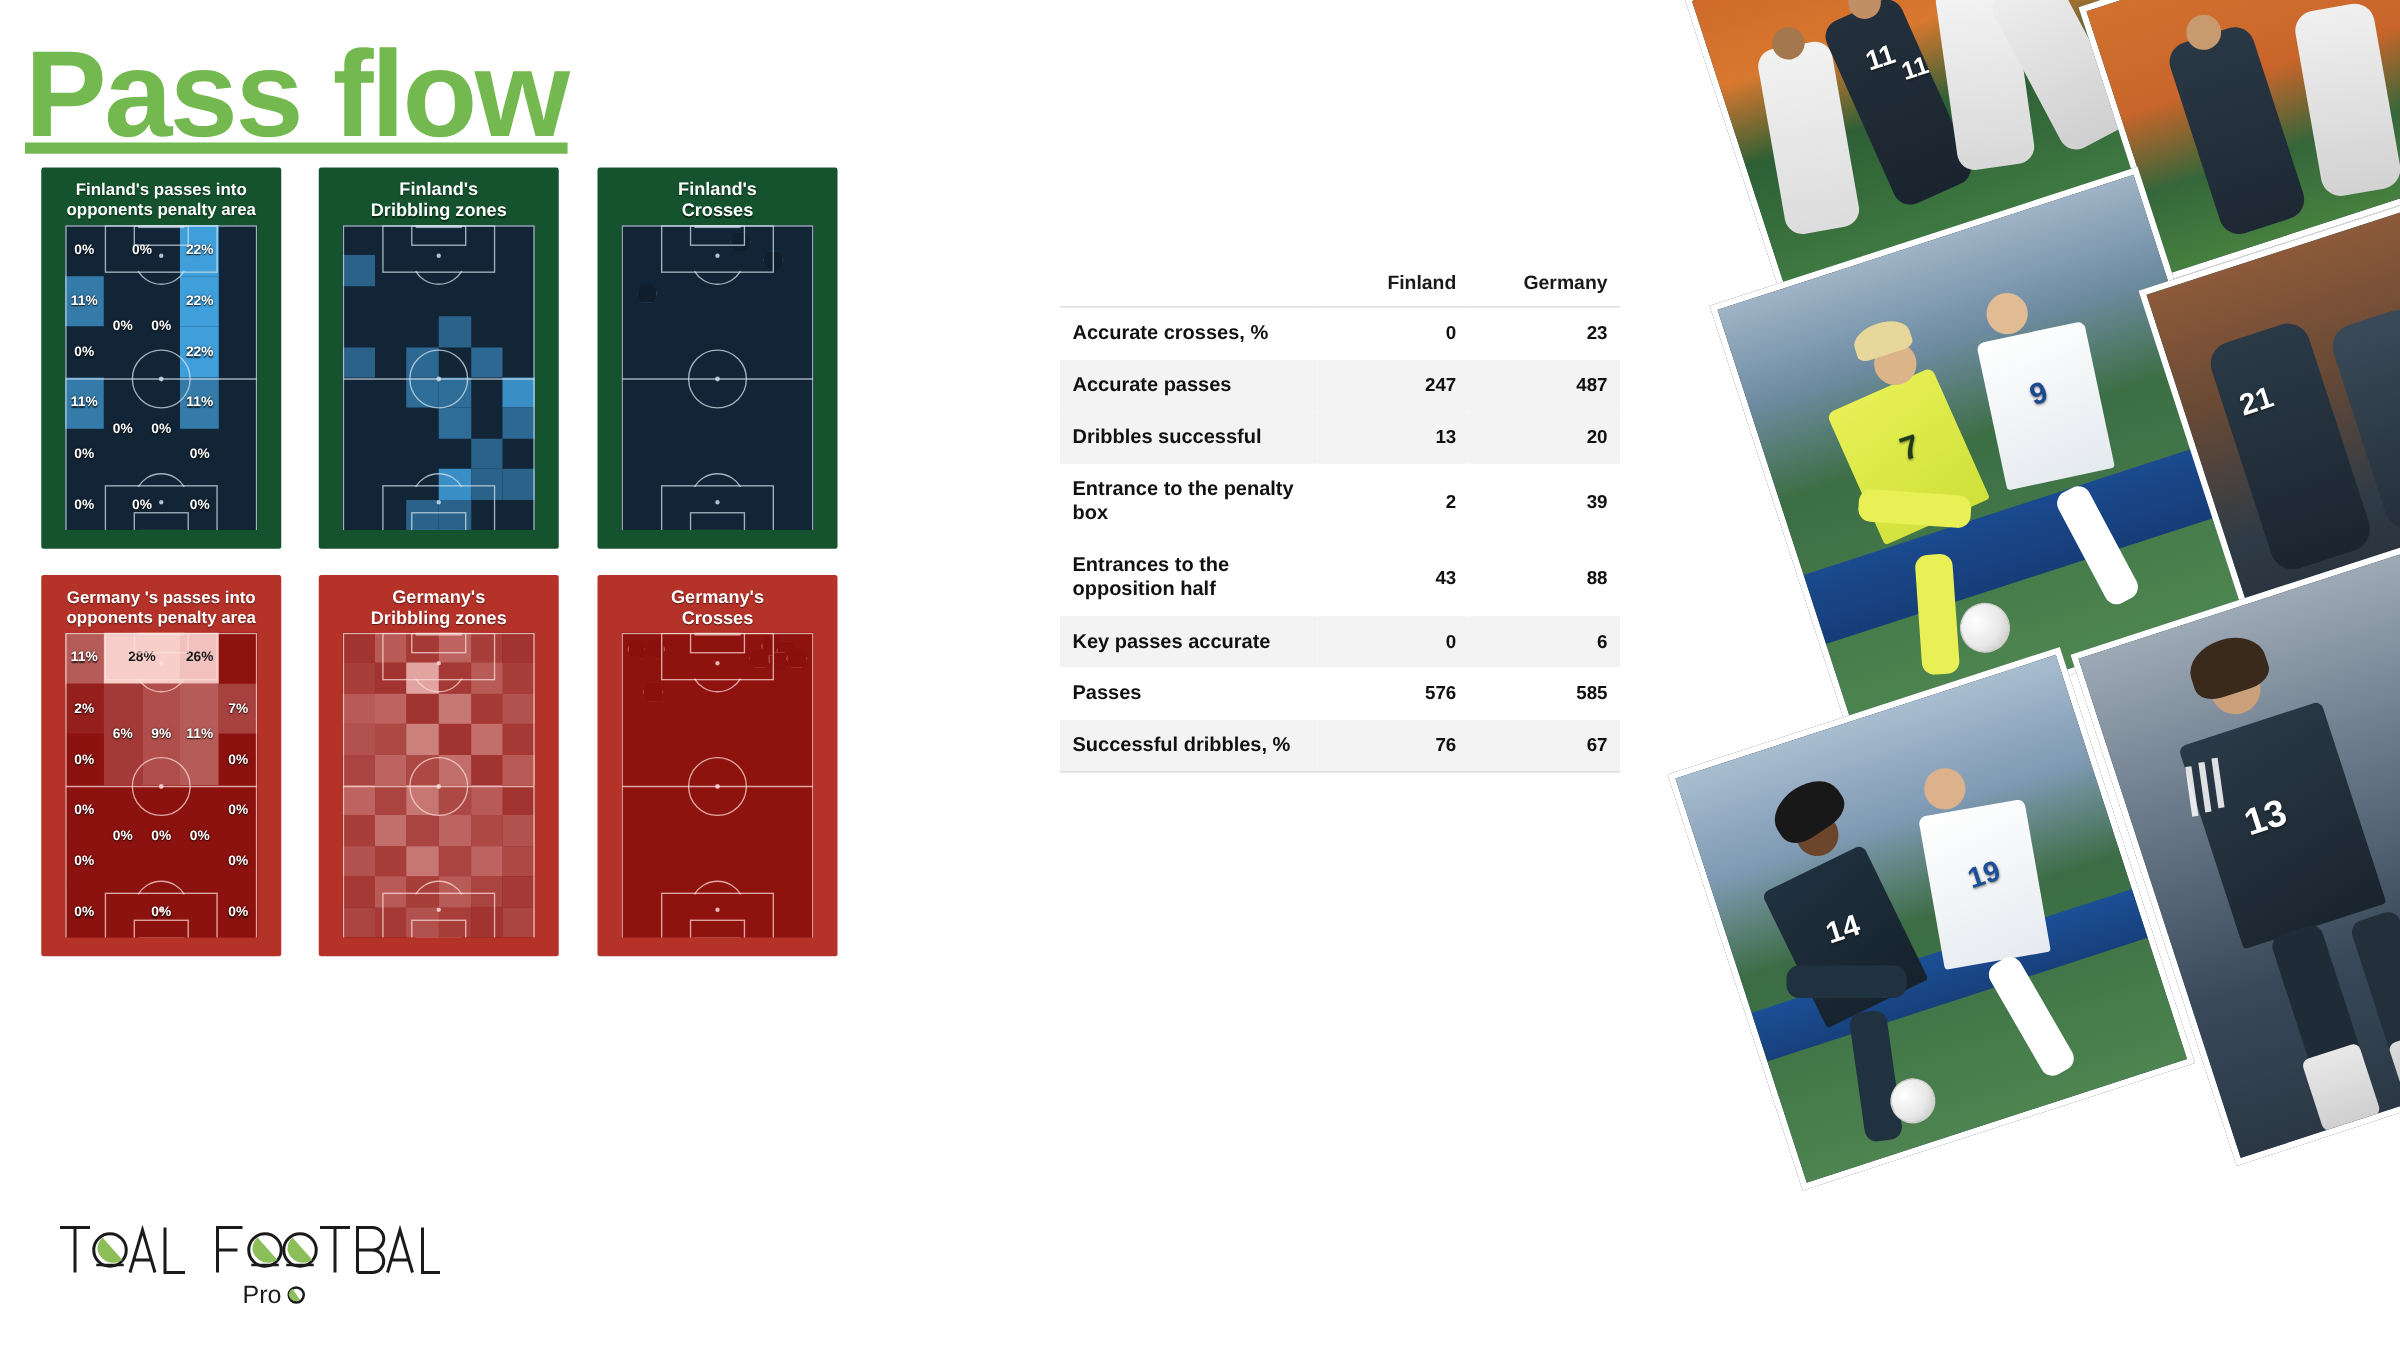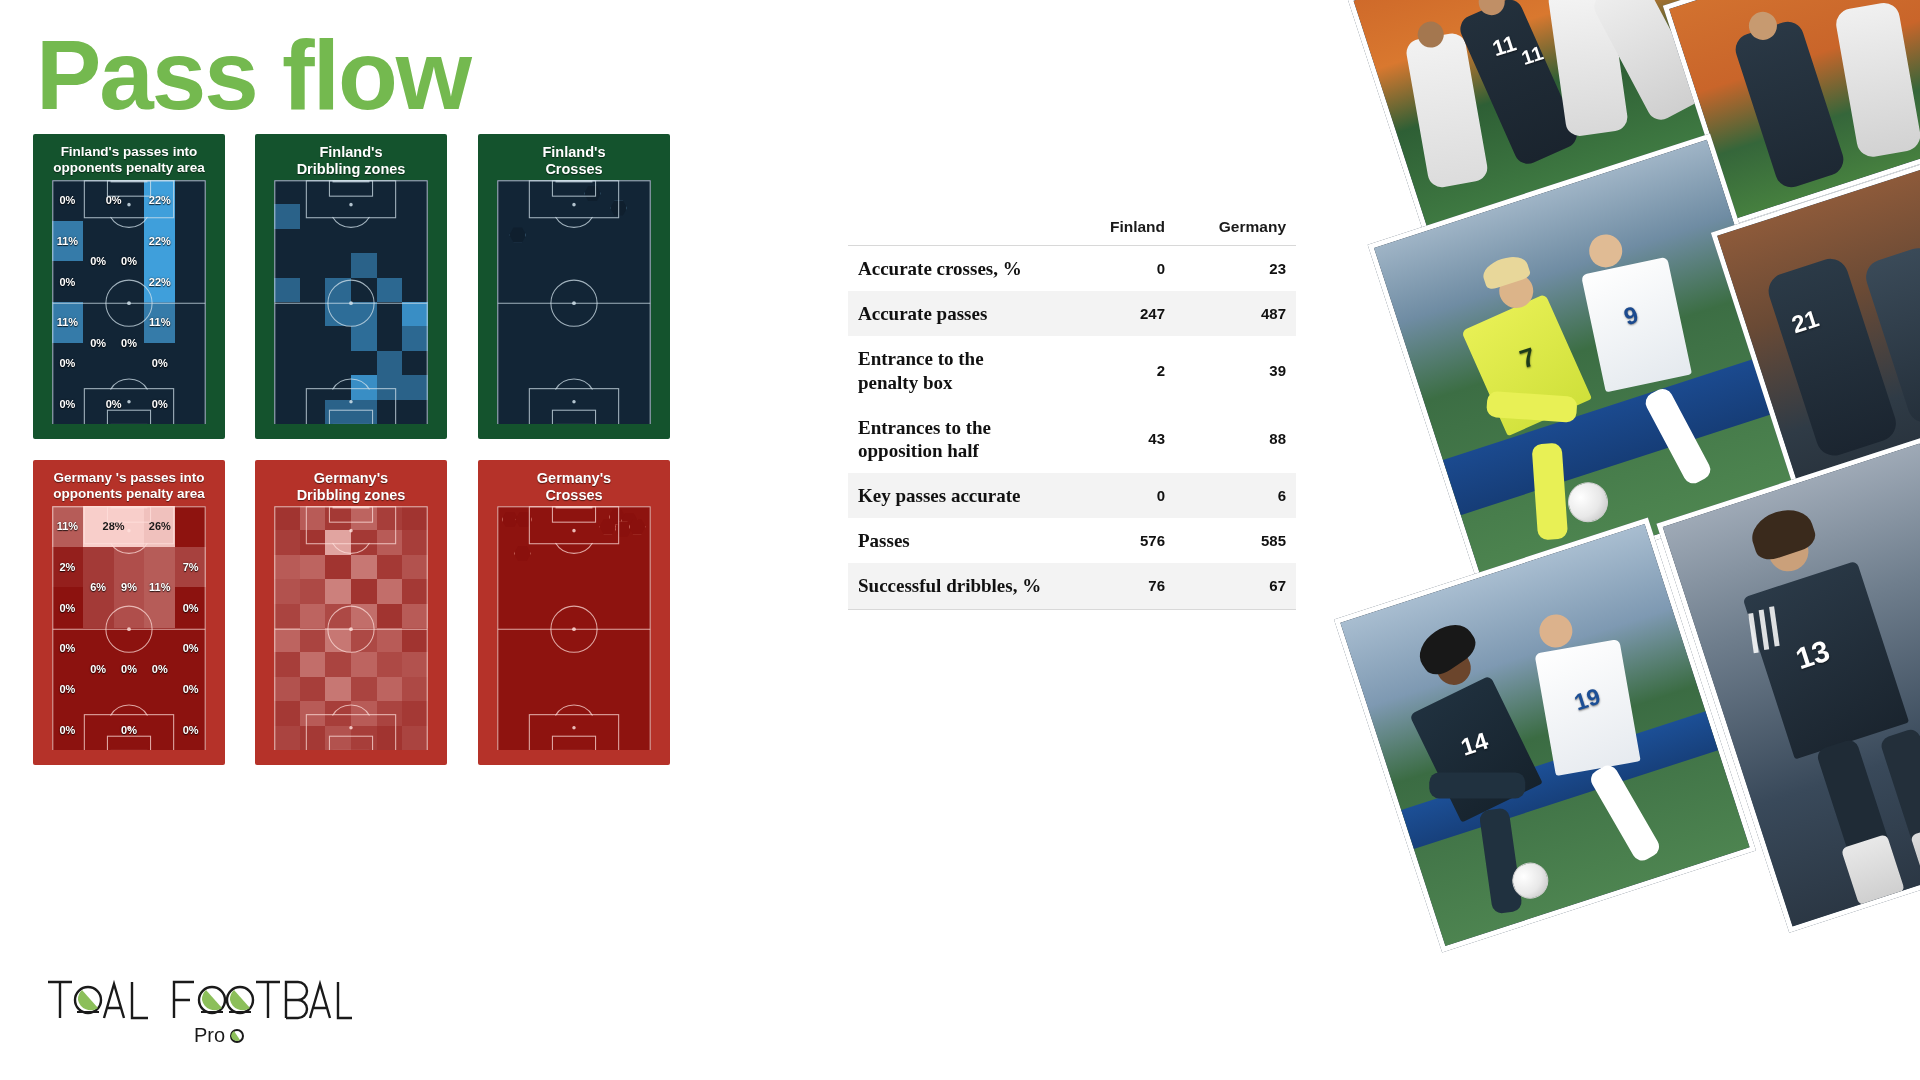--- a/index.html
+++ b/index.html
@@ -6,27 +6,28 @@
   html, body { width: 1920px; height: 1080px; overflow: hidden; }
   body {
     font-family: "Liberation Sans", sans-serif;
     background: #ffffff;
     position: relative;
   }
 
   
   #page-title {
     position: absolute;
-    left: 36px;
+    left: 20px;
     top: 24px;
     font-size: 98px;
     font-weight: bold;
     color: #74b94f;
     letter-spacing: -2px;
     line-height: 1.05;
+    text-decoration: underline;
   }
 
   
   .card {
     position: absolute;
     border-radius: 2px;
     padding: 0;
   }
   .card.fin { background: #14532d; }
   .card.ger { background: #b53229; }
@@ -89,25 +90,24 @@
     border-bottom: 1px solid #d8d8d8;
   }
   #stats-table thead th.blank { border-bottom: 1px solid #d8d8d8; }
   #stats-table tbody td {
     padding: 11px 10px;
     color: #111111;
     vertical-align: middle;
   }
   #stats-table tbody td.label {
     font-weight: bold;
-    font-size: 19px;
+    font-size: 16px;
     line-height: 1.22;
     text-align: left;
     width: 46%;
-    font-family: Liberation Serif, serif;
   }
   #stats-table tbody td.val {
     font-weight: bold;
     font-size: 15px;
     text-align: right;
     width: 27%;
   }
   #stats-table tbody tr.alt td { background: #f3f3f3; }
   #stats-table tbody tr:last-child td { border-bottom: 1px solid #d8d8d8; }
 
@@ -572,20 +572,25 @@
         <tr>
           <td class="label">Accurate crosses, %</td>
           <td class="val">0</td>
           <td class="val">23</td>
         </tr>
         <tr class="alt">
           <td class="label">Accurate passes</td>
           <td class="val">247</td>
           <td class="val">487</td>
         </tr>
+        <tr class="alt">
+          <td class="label">Dribbles successful</td>
+          <td class="val">13</td>
+          <td class="val">20</td>
+        </tr>
         <tr>
           <td class="label">Entrance to the penalty box</td>
           <td class="val">2</td>
           <td class="val">39</td>
         </tr>
         <tr>
           <td class="label">Entrances to the opposition half</td>
           <td class="val">43</td>
           <td class="val">88</td>
         </tr>

